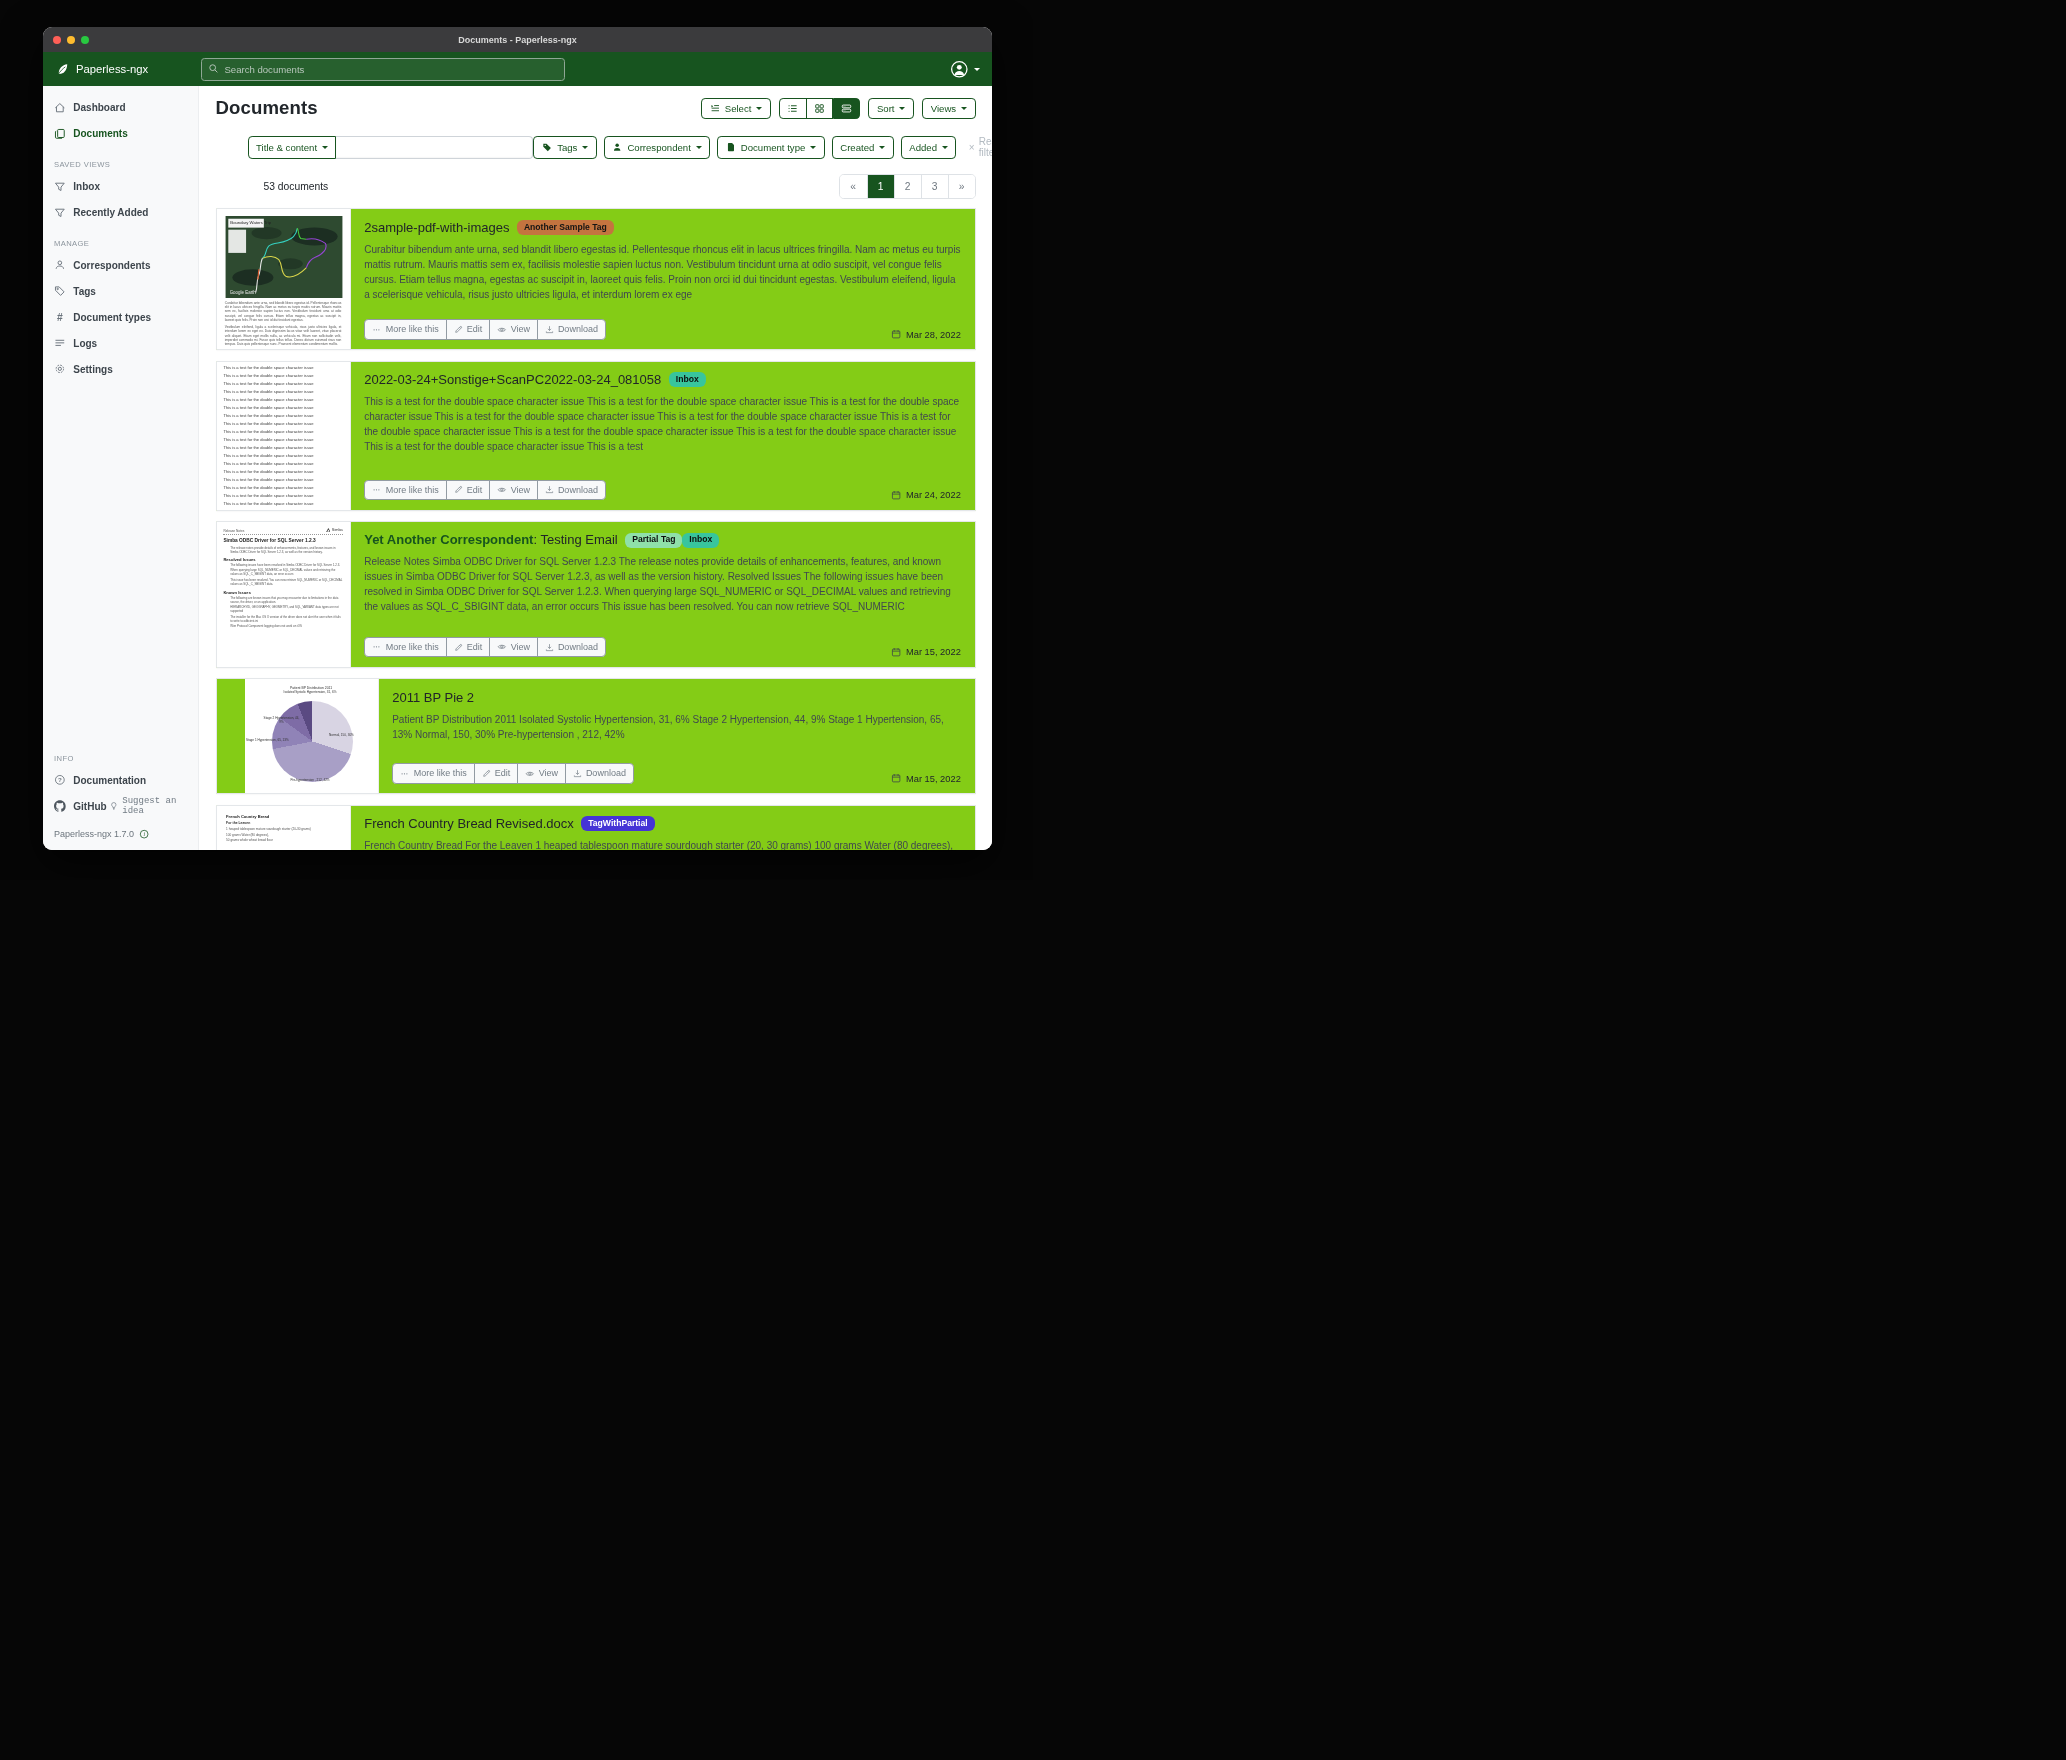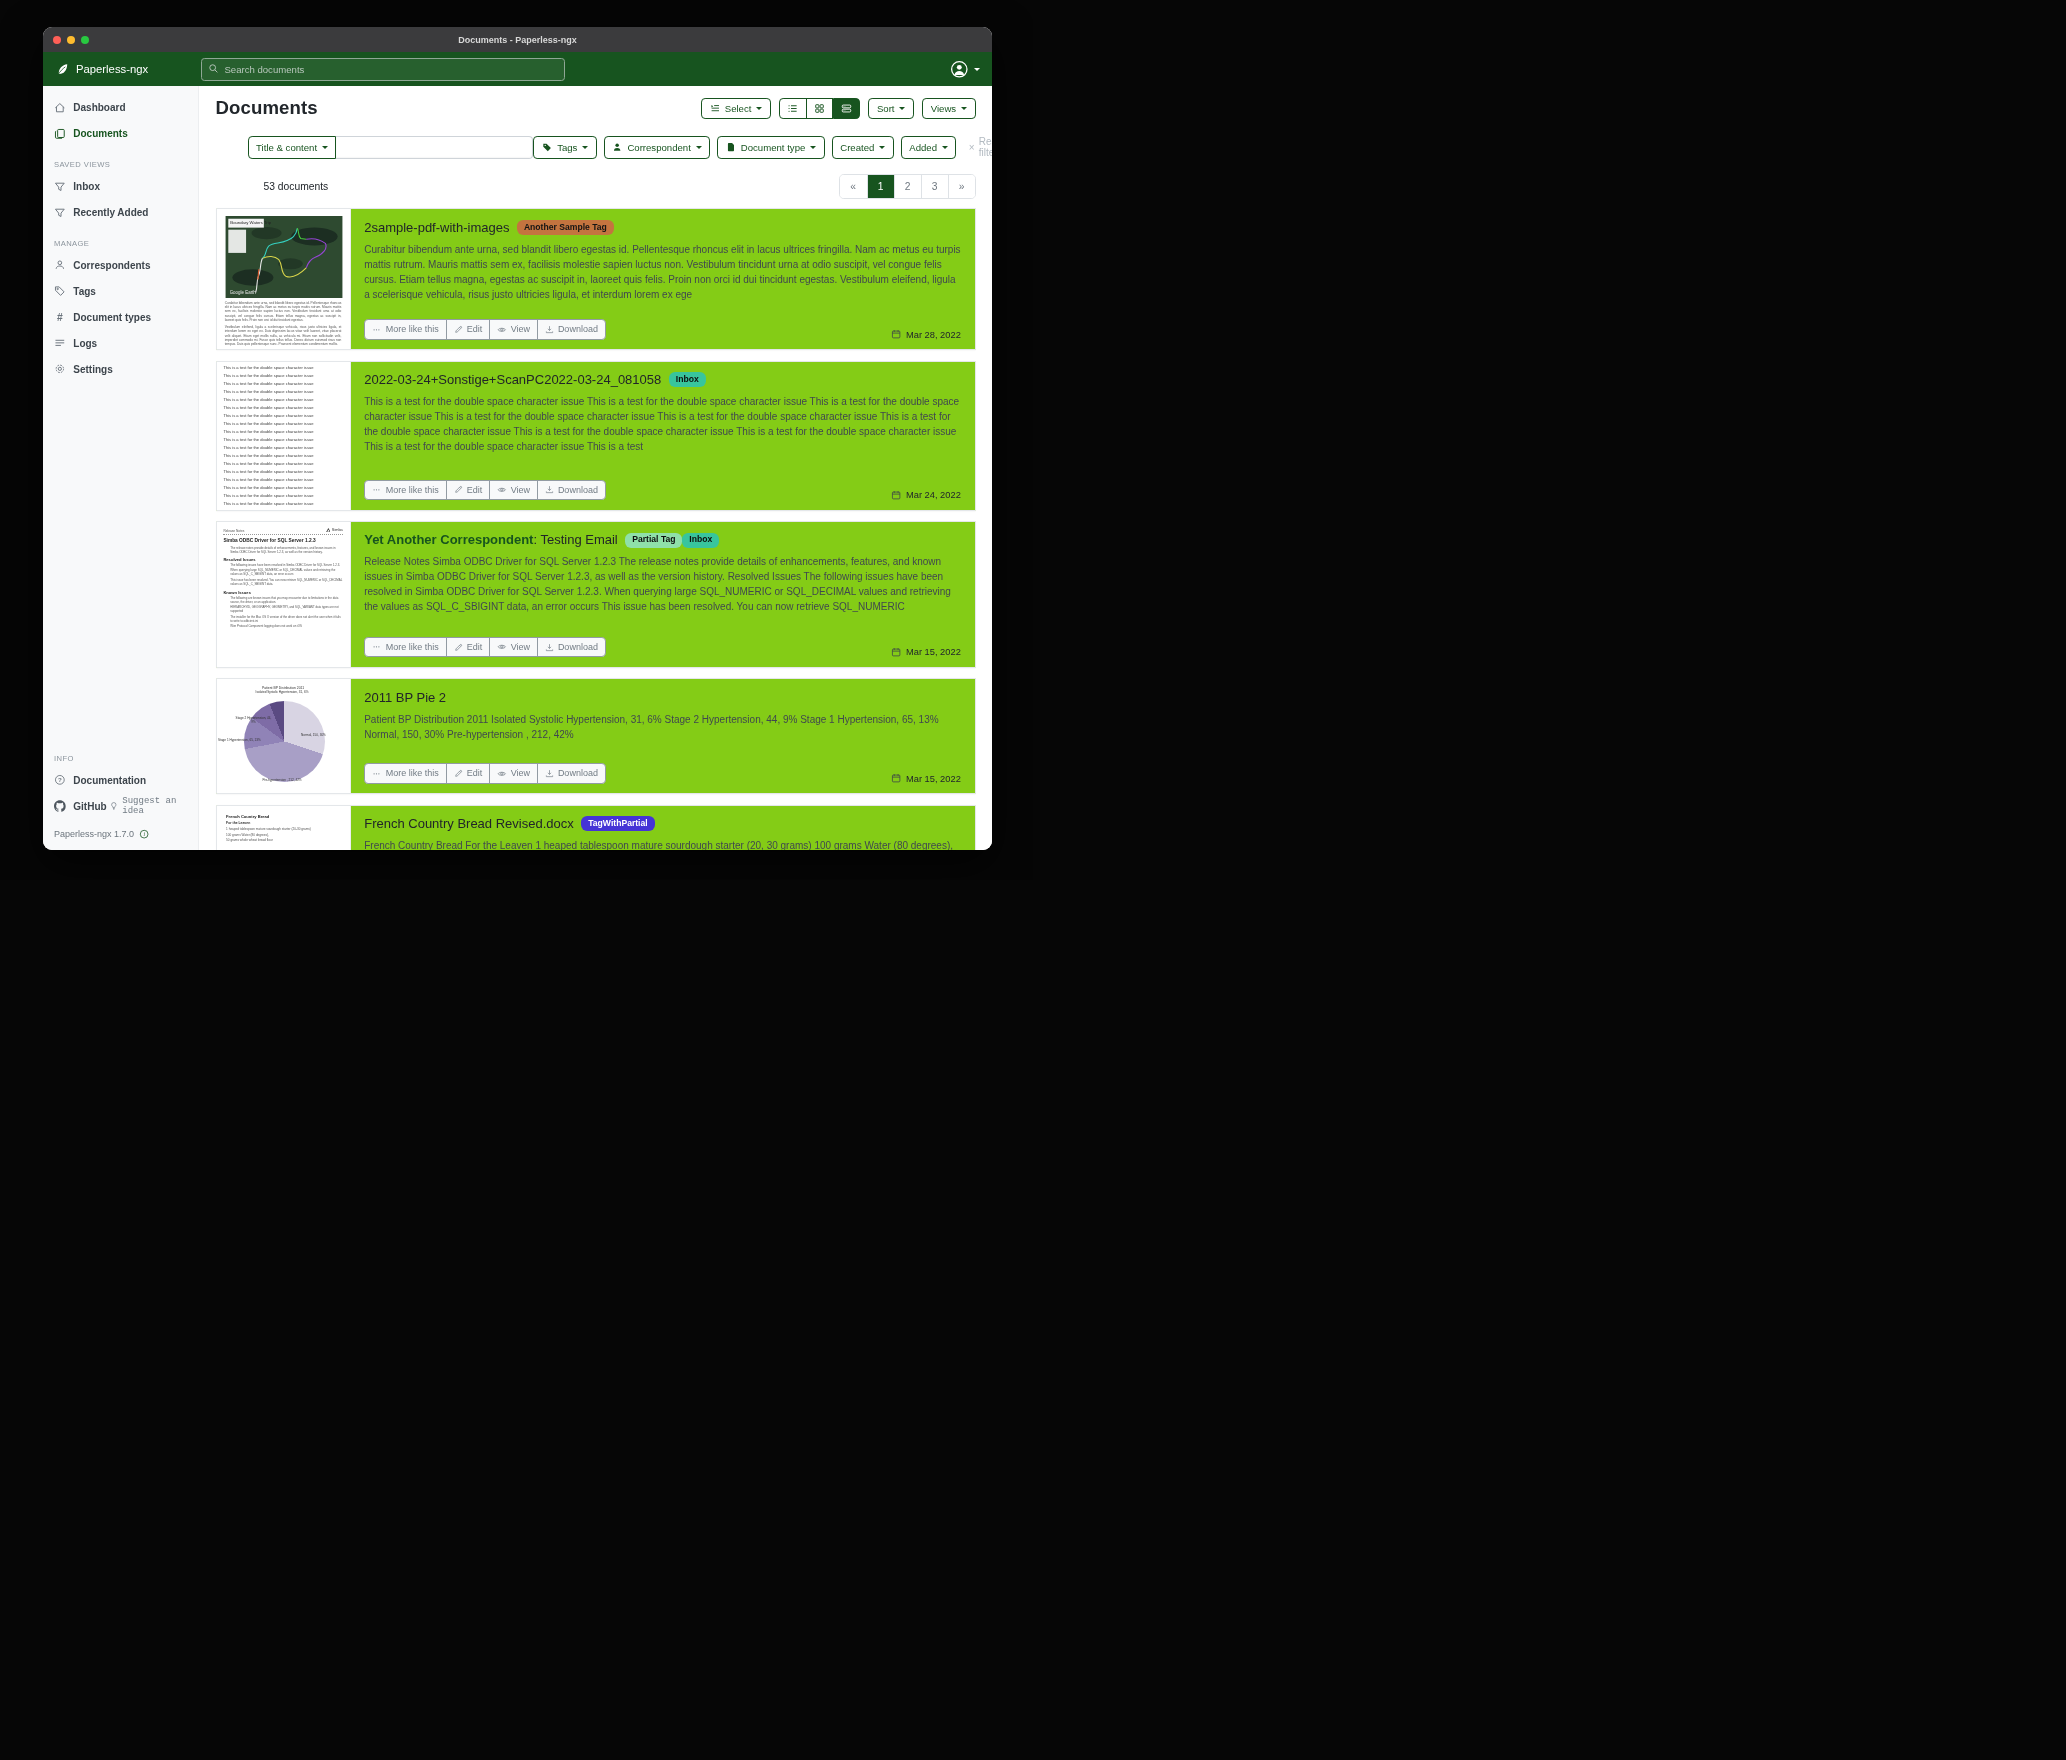--- a/index.html
+++ b/index.html
@@ -655,21 +655,21 @@
                       <line x1="11" y1="1.8" x2="11" y2="4.6"></line>
                       <line x1="2.2" y1="6.4" x2="13.8" y2="6.4"></line>
                     </svg>
                   </span>
           <span class="date-text">Mar 15, 2022</span>
         </div>
       </div>
     </div>
   </article>
 
-  <article class="card" style="min-height: 115px;">
+  <article class="card" style="min-height: 115px; padding-left: 28px;">
     <div class="thumb">
               <div class="t-pie-title">Patient BP Distribution 2011</div>
               <div class="t-pie-wrap">
                 <div class="t-pie" style="background:conic-gradient(#d8d4e3 0% 30%, #a89fc6 30% 72%, #9083b7 72% 85%, #7e6ca6 85% 94%, #5a4a82 94% 100%);"></div>
                 <div class="t-plabel" style="left:77px;top:43px;width:40px;">Normal, 150, 30%</div>
                 <div class="t-plabel" style="left:27.5px;top:88px;width:76px;">Pre-hypertension , 212, 42%</div>
                 <div class="t-plabel" style="left:1.4px;top:48px;width:43px;">Stage 1 Hypertension, 65, 13%</div>
                 <div class="t-plabel" style="left:19px;top:26px;width:36px;">Stage 2 Hypertension, 44, 9%</div>
                 <div class="t-plabel" style="left:27.5px;top:0px;width:76px;">Isolated Systolic Hypertension, 31, 6%</div>
               </div>

